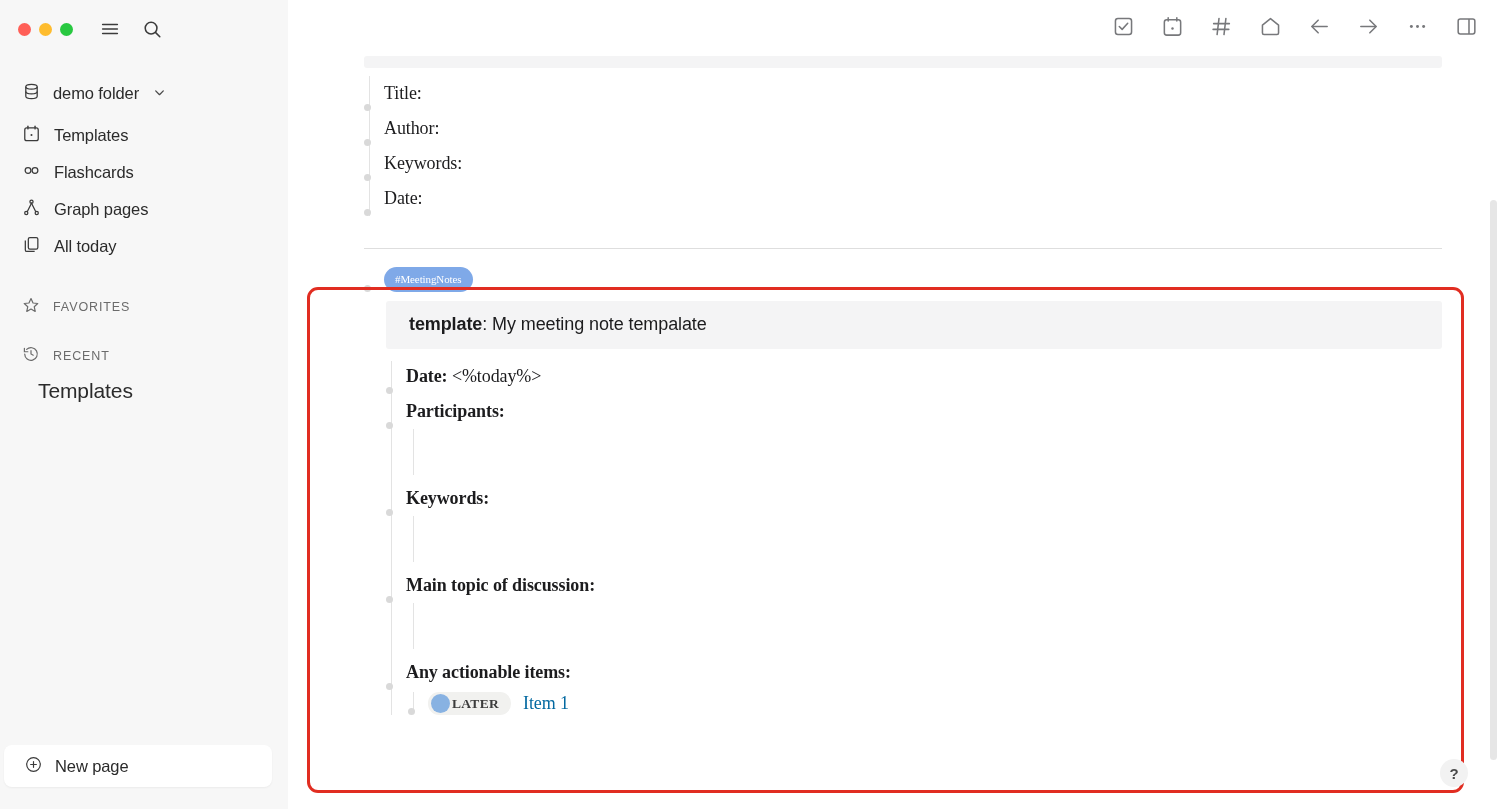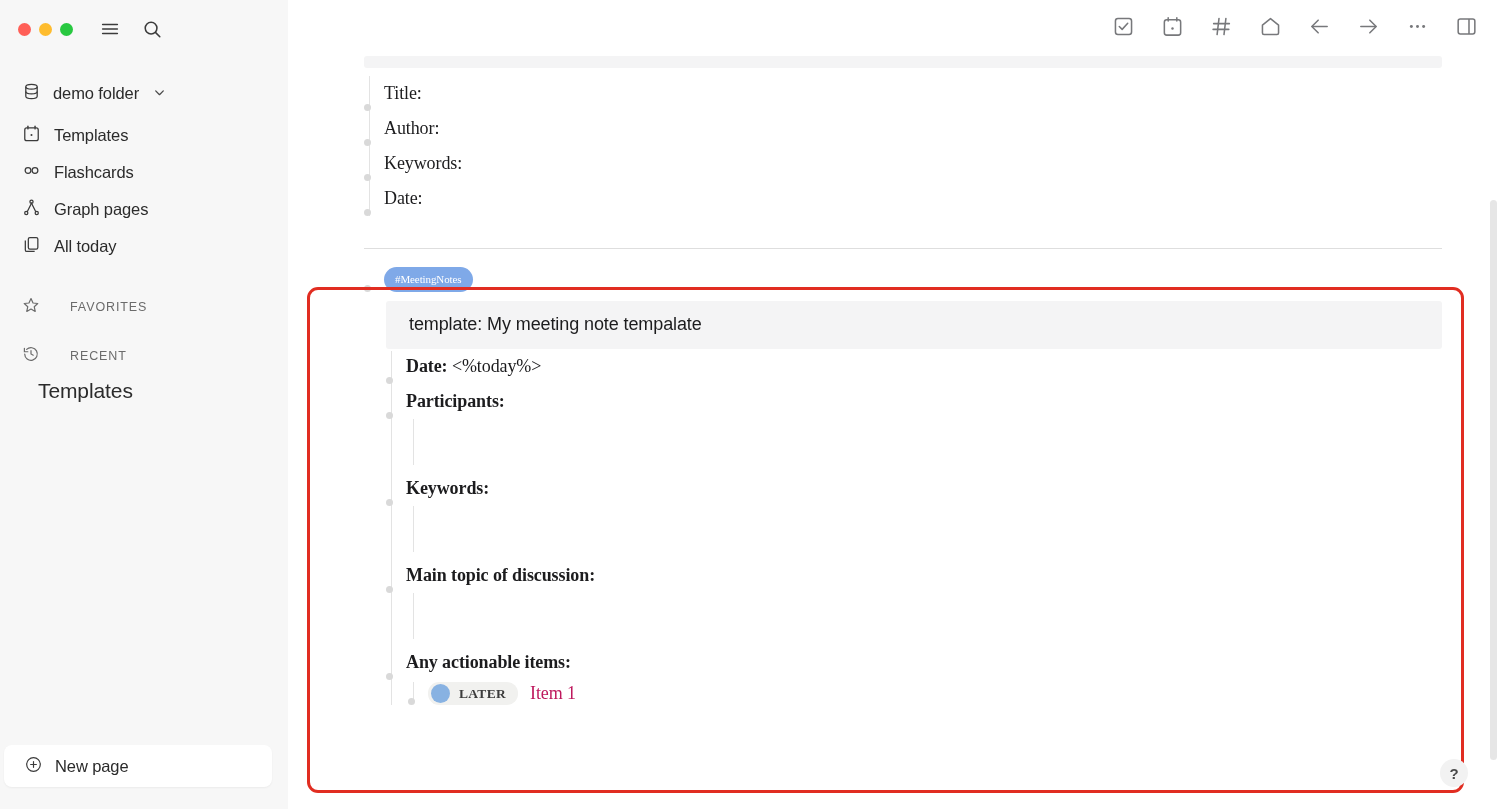--- a/index.html
+++ b/index.html
@@ -41,21 +41,21 @@
   .sb-graph .label { font-weight: 400; letter-spacing: -0.1px; }
   .caret { margin-left: 2px; }
 
   .sb-item {
     display: flex; align-items: center; gap: 13px;
     padding: 7px 0 7px 22px;
     font-size: 16.5px; color: #2b2b2b; cursor: pointer;
     letter-spacing: -0.1px;
   }
   .sb-head {
-    display: flex; align-items: center; gap: 30px;
+    display: flex; align-items: center; gap: 13px;
     padding: 7px 0 7px 22px;
     font-size: 12.5px; color: #6b6b6b; cursor: pointer;
     letter-spacing: 0.9px; font-weight: 500;
     text-transform: uppercase;
   }
   .sb-sub {
     padding: 6px 0 6px 38px; font-size: 21px; color: #2b2b2b; cursor: pointer;
     letter-spacing: -0.1px;
   }
   .sp-24 { height: 24px; }
@@ -128,40 +128,40 @@
     border-radius: 13px; padding: 3px 11px 4px 11px; font-size: 11px;
     line-height: 18px; cursor: pointer; letter-spacing: -0.1px;
   }
 
   .template-prop {
     background: #f4f4f5; border-radius: 3px;
     margin: 9px 0 0 22px; width: 1056px;
     padding: 13px 0 14px 23px; font-size: 18px; color: #1c1c1e;
     letter-spacing: -0.1px;
   }
-  .template-prop b { font-weight: 400; }
-
-  .sub { margin-left: 22px; position: relative; }
+  .template-prop b { font-weight: 700; }
+
+  .sub { margin-left: 22px; position: relative; margin-top: 10px; }
   .sub .guide2 { position: absolute; left: 5px; top: 2px; bottom: 0; width: 1px; background: #e3e3e3; }
 
   .empty-child { position: relative; height: 52px; margin-left: 22px; }
   .empty-child .g { position: absolute; left: 5px; top: 0; height: 46px; width: 1px; background: #e3e3e3; }
 
   .todo-row { display: flex; align-items: center; }
   .todo-pill {
-    display: inline-flex; align-items: center; gap: 9px;
+    display: inline-flex; align-items: center; gap: 2px;
     background: #f1f1ef; border-radius: 11px; padding: 2px 12px 2px 3px;
     margin-right: 12px;
   }
   .todo-circle {
     width: 19px; height: 19px; border-radius: 50%; background: #88b2e2;
     display: block; cursor: pointer;
   }
   .todo-label { font-size: 13.5px; font-weight: 700; color: #3c3c3c; letter-spacing: 0.3px; }
-  .todo-text { font-size: 18px; color: #be185d; letter-spacing: -0.1px; }
+  .todo-text { font-size: 18px; color: #0369a1; letter-spacing: -0.1px; }
 
   
   .help-btn {
     position: absolute; right: 32px; bottom: 22px;
     width: 28px; height: 28px; border-radius: 50%;
     background: #f2f2f2; color: #4a4a4a; font-size: 15px; font-weight: 700;
     display: flex; align-items: center; justify-content: center;
     cursor: pointer; z-index: 10;
   }
 

